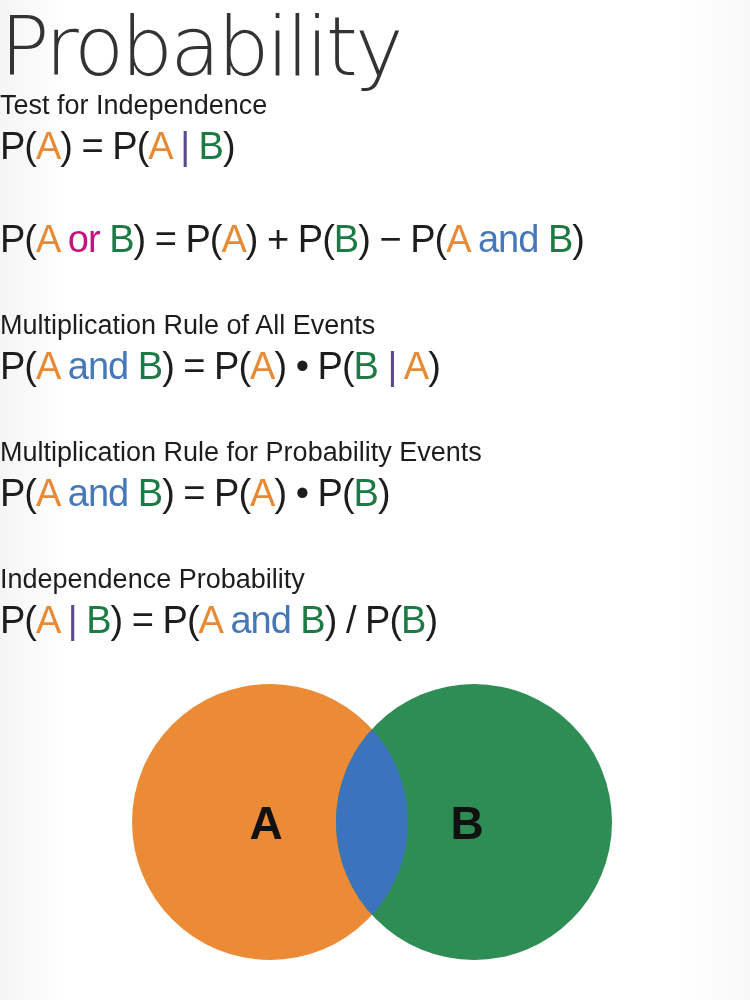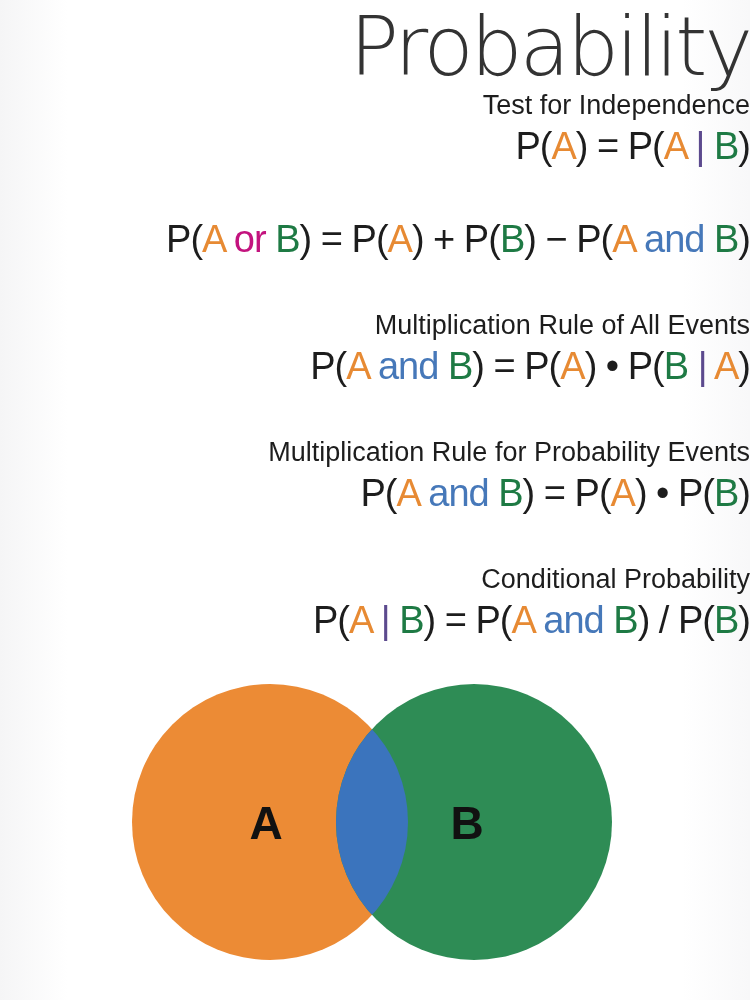--- a/index.html
+++ b/index.html
@@ -7,21 +7,21 @@
     width: 750px;
     height: 1000px;
     overflow: hidden;
     background: linear-gradient(90deg, #f5f5f6 0%, #ffffff 9%, #ffffff 91%, #f8f8f9 100%);
     font-family: "Liberation Sans", sans-serif;
     -webkit-font-smoothing: antialiased;
   }
   .poster {
     width: 750px;
     height: 1000px;
-    text-align: right;
+    text-align: left;
   }
   .poster-title {
     margin: 0;
     padding-top: 6px;
     font-family: "DejaVu Sans", "Liberation Sans", sans-serif;
     font-weight: 100;
     font-size: 82px;
     line-height: 1.0;
     letter-spacing: -3px;
     color: #333333;
@@ -70,21 +70,21 @@
       </div>
       <div class="section">
         <div class="section-heading">Multiplication Rule of All Events</div>
         <div class="formula"><span style="color: rgb(29, 29, 29);">P(</span><span style="color: rgb(231, 138, 51);">A</span><span style="color: rgb(29, 29, 29);"> </span><span style="color: rgb(70, 120, 185);">and</span><span style="color: rgb(29, 29, 29);"> </span><span style="color: rgb(30, 122, 68);">B</span><span style="color: rgb(29, 29, 29);">) = P(</span><span style="color: rgb(231, 138, 51);">A</span><span style="color: rgb(29, 29, 29);">) • P(</span><span style="color: rgb(30, 122, 68);">B</span><span style="color: rgb(29, 29, 29);"> </span><span style="color: rgb(92, 74, 142);">|</span><span style="color: rgb(29, 29, 29);"> </span><span style="color: rgb(231, 138, 51);">A</span><span style="color: rgb(29, 29, 29);">)</span></div>
       </div>
       <div class="section">
         <div class="section-heading">Multiplication Rule for Probability Events</div>
         <div class="formula"><span style="color: rgb(29, 29, 29);">P(</span><span style="color: rgb(231, 138, 51);">A</span><span style="color: rgb(29, 29, 29);"> </span><span style="color: rgb(70, 120, 185);">and</span><span style="color: rgb(29, 29, 29);"> </span><span style="color: rgb(30, 122, 68);">B</span><span style="color: rgb(29, 29, 29);">) = P(</span><span style="color: rgb(231, 138, 51);">A</span><span style="color: rgb(29, 29, 29);">) • P(</span><span style="color: rgb(30, 122, 68);">B</span><span style="color: rgb(29, 29, 29);">)</span></div>
       </div>
       <div class="section">
-        <div class="section-heading">Conditional Probability</div>
+        <div class="section-heading">Independence Probability</div>
         <div class="formula"><span style="color: rgb(29, 29, 29);">P(</span><span style="color: rgb(231, 138, 51);">A</span><span style="color: rgb(29, 29, 29);"> </span><span style="color: rgb(92, 74, 142);">|</span><span style="color: rgb(29, 29, 29);"> </span><span style="color: rgb(30, 122, 68);">B</span><span style="color: rgb(29, 29, 29);">) = P(</span><span style="color: rgb(231, 138, 51);">A</span><span style="color: rgb(29, 29, 29);"> </span><span style="color: rgb(70, 120, 185);">and</span><span style="color: rgb(29, 29, 29);"> </span><span style="color: rgb(30, 122, 68);">B</span><span style="color: rgb(29, 29, 29);">) / P(</span><span style="color: rgb(30, 122, 68);">B</span><span style="color: rgb(29, 29, 29);">)</span></div>
       </div>
     </div>
 
   <svg class="venn" width="750" height="300" viewBox="0 0 750 300">
     <circle cx="270" cy="151" r="138" fill="#ec8b35"></circle>
     <circle cx="474" cy="151" r="138" fill="#2e8c55"></circle>
     <clipPath id="clip-a">
         <circle cx="270" cy="151" r="138"></circle>
       </clipPath>

